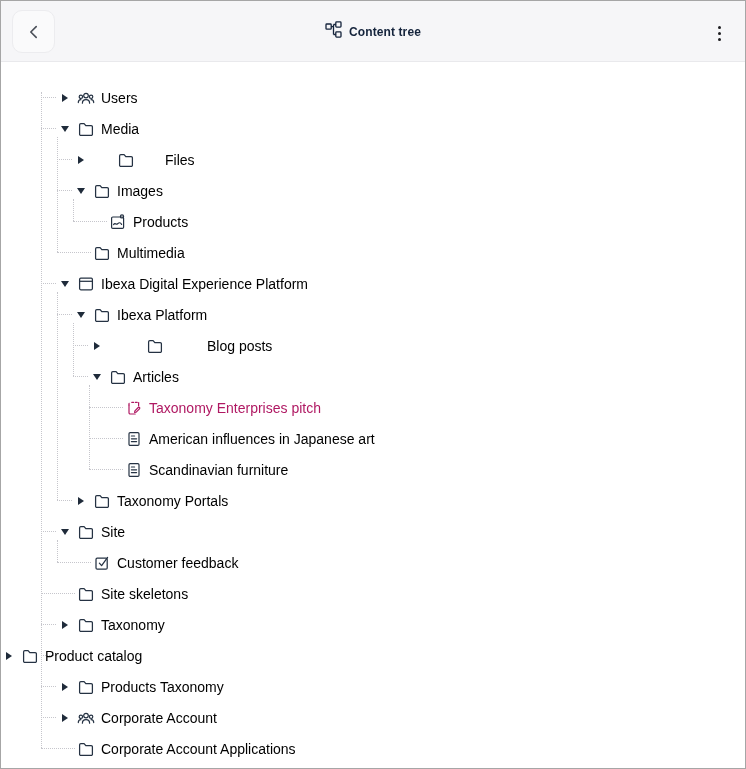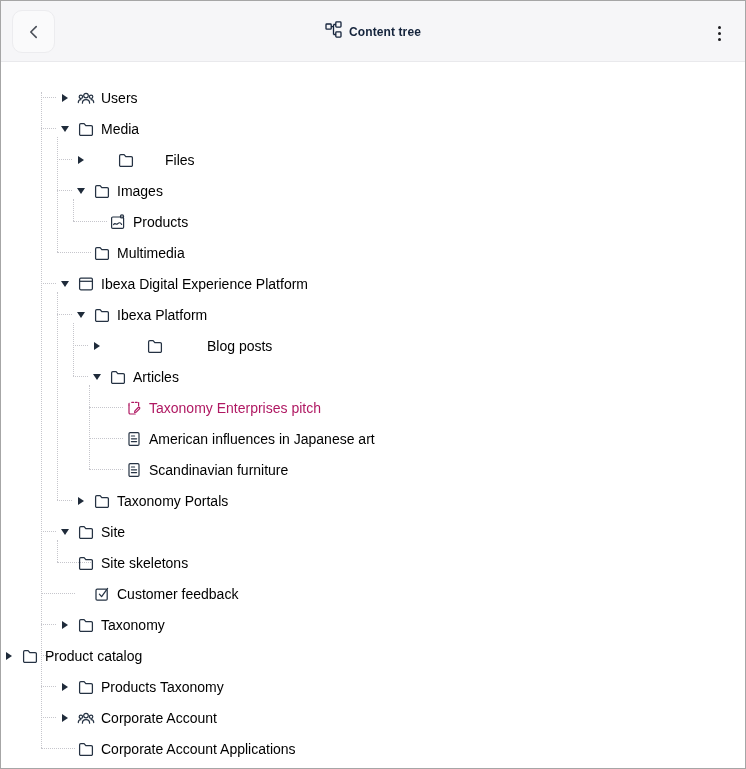--- a/index.html
+++ b/index.html
@@ -327,40 +327,40 @@
           <span class="toggle">
             <span class="tri-down"></span>
           </span>
           <span class="icon">
             <svg width="18" height="18" viewBox="0 0 18 18">
               <path d="M2.6 14.2 V4.9 a1.2 1.2 0 0 1 1.2-1.2 h3.3 l1.7 2 h5.4 a1.2 1.2 0 0 1 1.2 1.2 v7.3 a1.2 1.2 0 0 1 -1.2 1.2 H3.8 a1.2 1.2 0 0 1 -1.2-1.2 Z" fill="none" stroke="#253243" stroke-width="1.25" stroke-linejoin="round"></path>
             </svg>
           </span>
           <span class="label">Site</span>
         </div>
-        <div class="row" style="padding-left: 56px;">
-          <span class="toggle"></span>
-          <span class="icon">
-            <svg width="18" height="18" viewBox="0 0 18 18">
-              <path d="M2.6 14.2 V4.9 a1.2 1.2 0 0 1 1.2-1.2 h3.3 l1.7 2 h5.4 a1.2 1.2 0 0 1 1.2 1.2 v7.3 a1.2 1.2 0 0 1 -1.2 1.2 H3.8 a1.2 1.2 0 0 1 -1.2-1.2 Z" fill="none" stroke="#253243" stroke-width="1.25" stroke-linejoin="round"></path>
-            </svg>
-          </span>
-          <span class="label">Site skeletons</span>
-        </div>
         <div class="row" style="padding-left: 72px;">
           <span class="toggle"></span>
           <span class="icon">
             <svg width="18" height="18" viewBox="0 0 18 18">
               <g fill="none" stroke="#253243" stroke-width="1.25" stroke-linecap="round" stroke-linejoin="round">
                 <rect x="3" y="4.2" width="11.2" height="11" rx="1.2"></rect>
                 <path d="M6.4 9.2 l2.2 2.4 L14.6 3.4"></path>
               </g>
             </svg>
           </span>
           <span class="label">Customer feedback</span>
+        </div>
+        <div class="row" style="padding-left: 56px;">
+          <span class="toggle"></span>
+          <span class="icon">
+            <svg width="18" height="18" viewBox="0 0 18 18">
+              <path d="M2.6 14.2 V4.9 a1.2 1.2 0 0 1 1.2-1.2 h3.3 l1.7 2 h5.4 a1.2 1.2 0 0 1 1.2 1.2 v7.3 a1.2 1.2 0 0 1 -1.2 1.2 H3.8 a1.2 1.2 0 0 1 -1.2-1.2 Z" fill="none" stroke="#253243" stroke-width="1.25" stroke-linejoin="round"></path>
+            </svg>
+          </span>
+          <span class="label">Site skeletons</span>
         </div>
         <div class="row" style="padding-left: 56px;">
           <span class="toggle">
             <span class="tri-right"></span>
           </span>
           <span class="icon">
             <svg width="18" height="18" viewBox="0 0 18 18">
               <path d="M2.6 14.2 V4.9 a1.2 1.2 0 0 1 1.2-1.2 h3.3 l1.7 2 h5.4 a1.2 1.2 0 0 1 1.2 1.2 v7.3 a1.2 1.2 0 0 1 -1.2 1.2 H3.8 a1.2 1.2 0 0 1 -1.2-1.2 Z" fill="none" stroke="#253243" stroke-width="1.25" stroke-linejoin="round"></path>
             </svg>
           </span>

